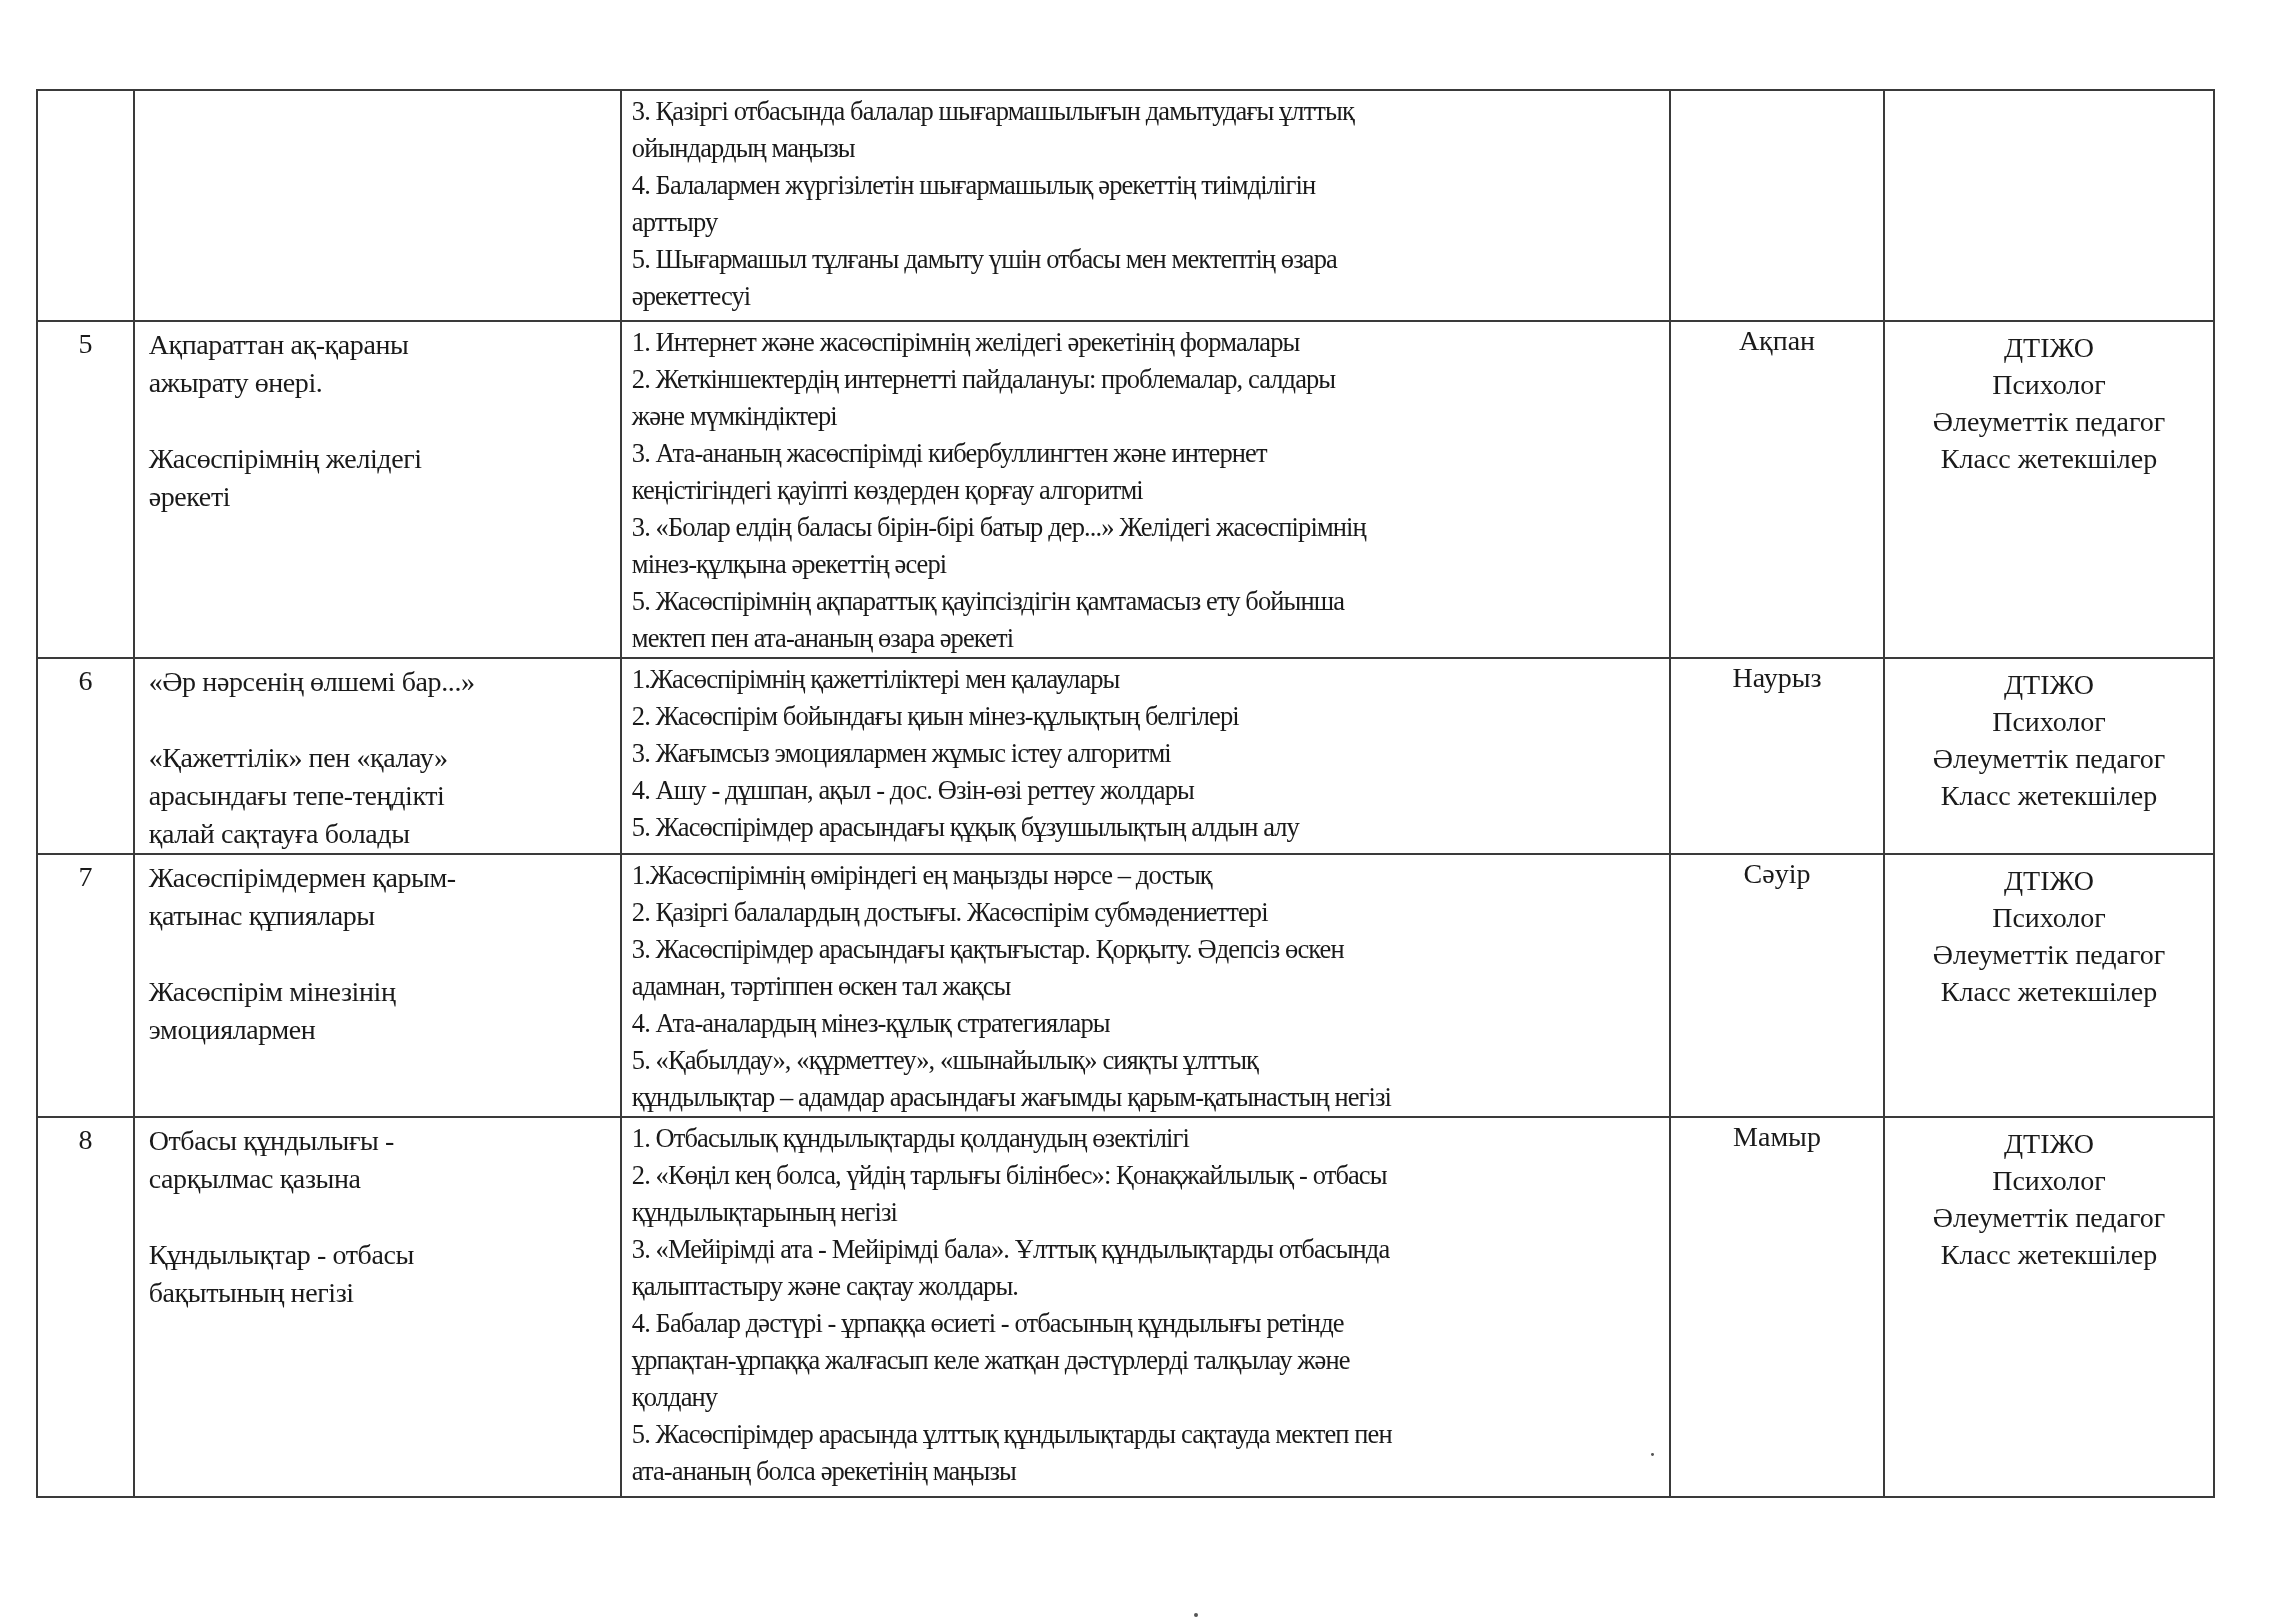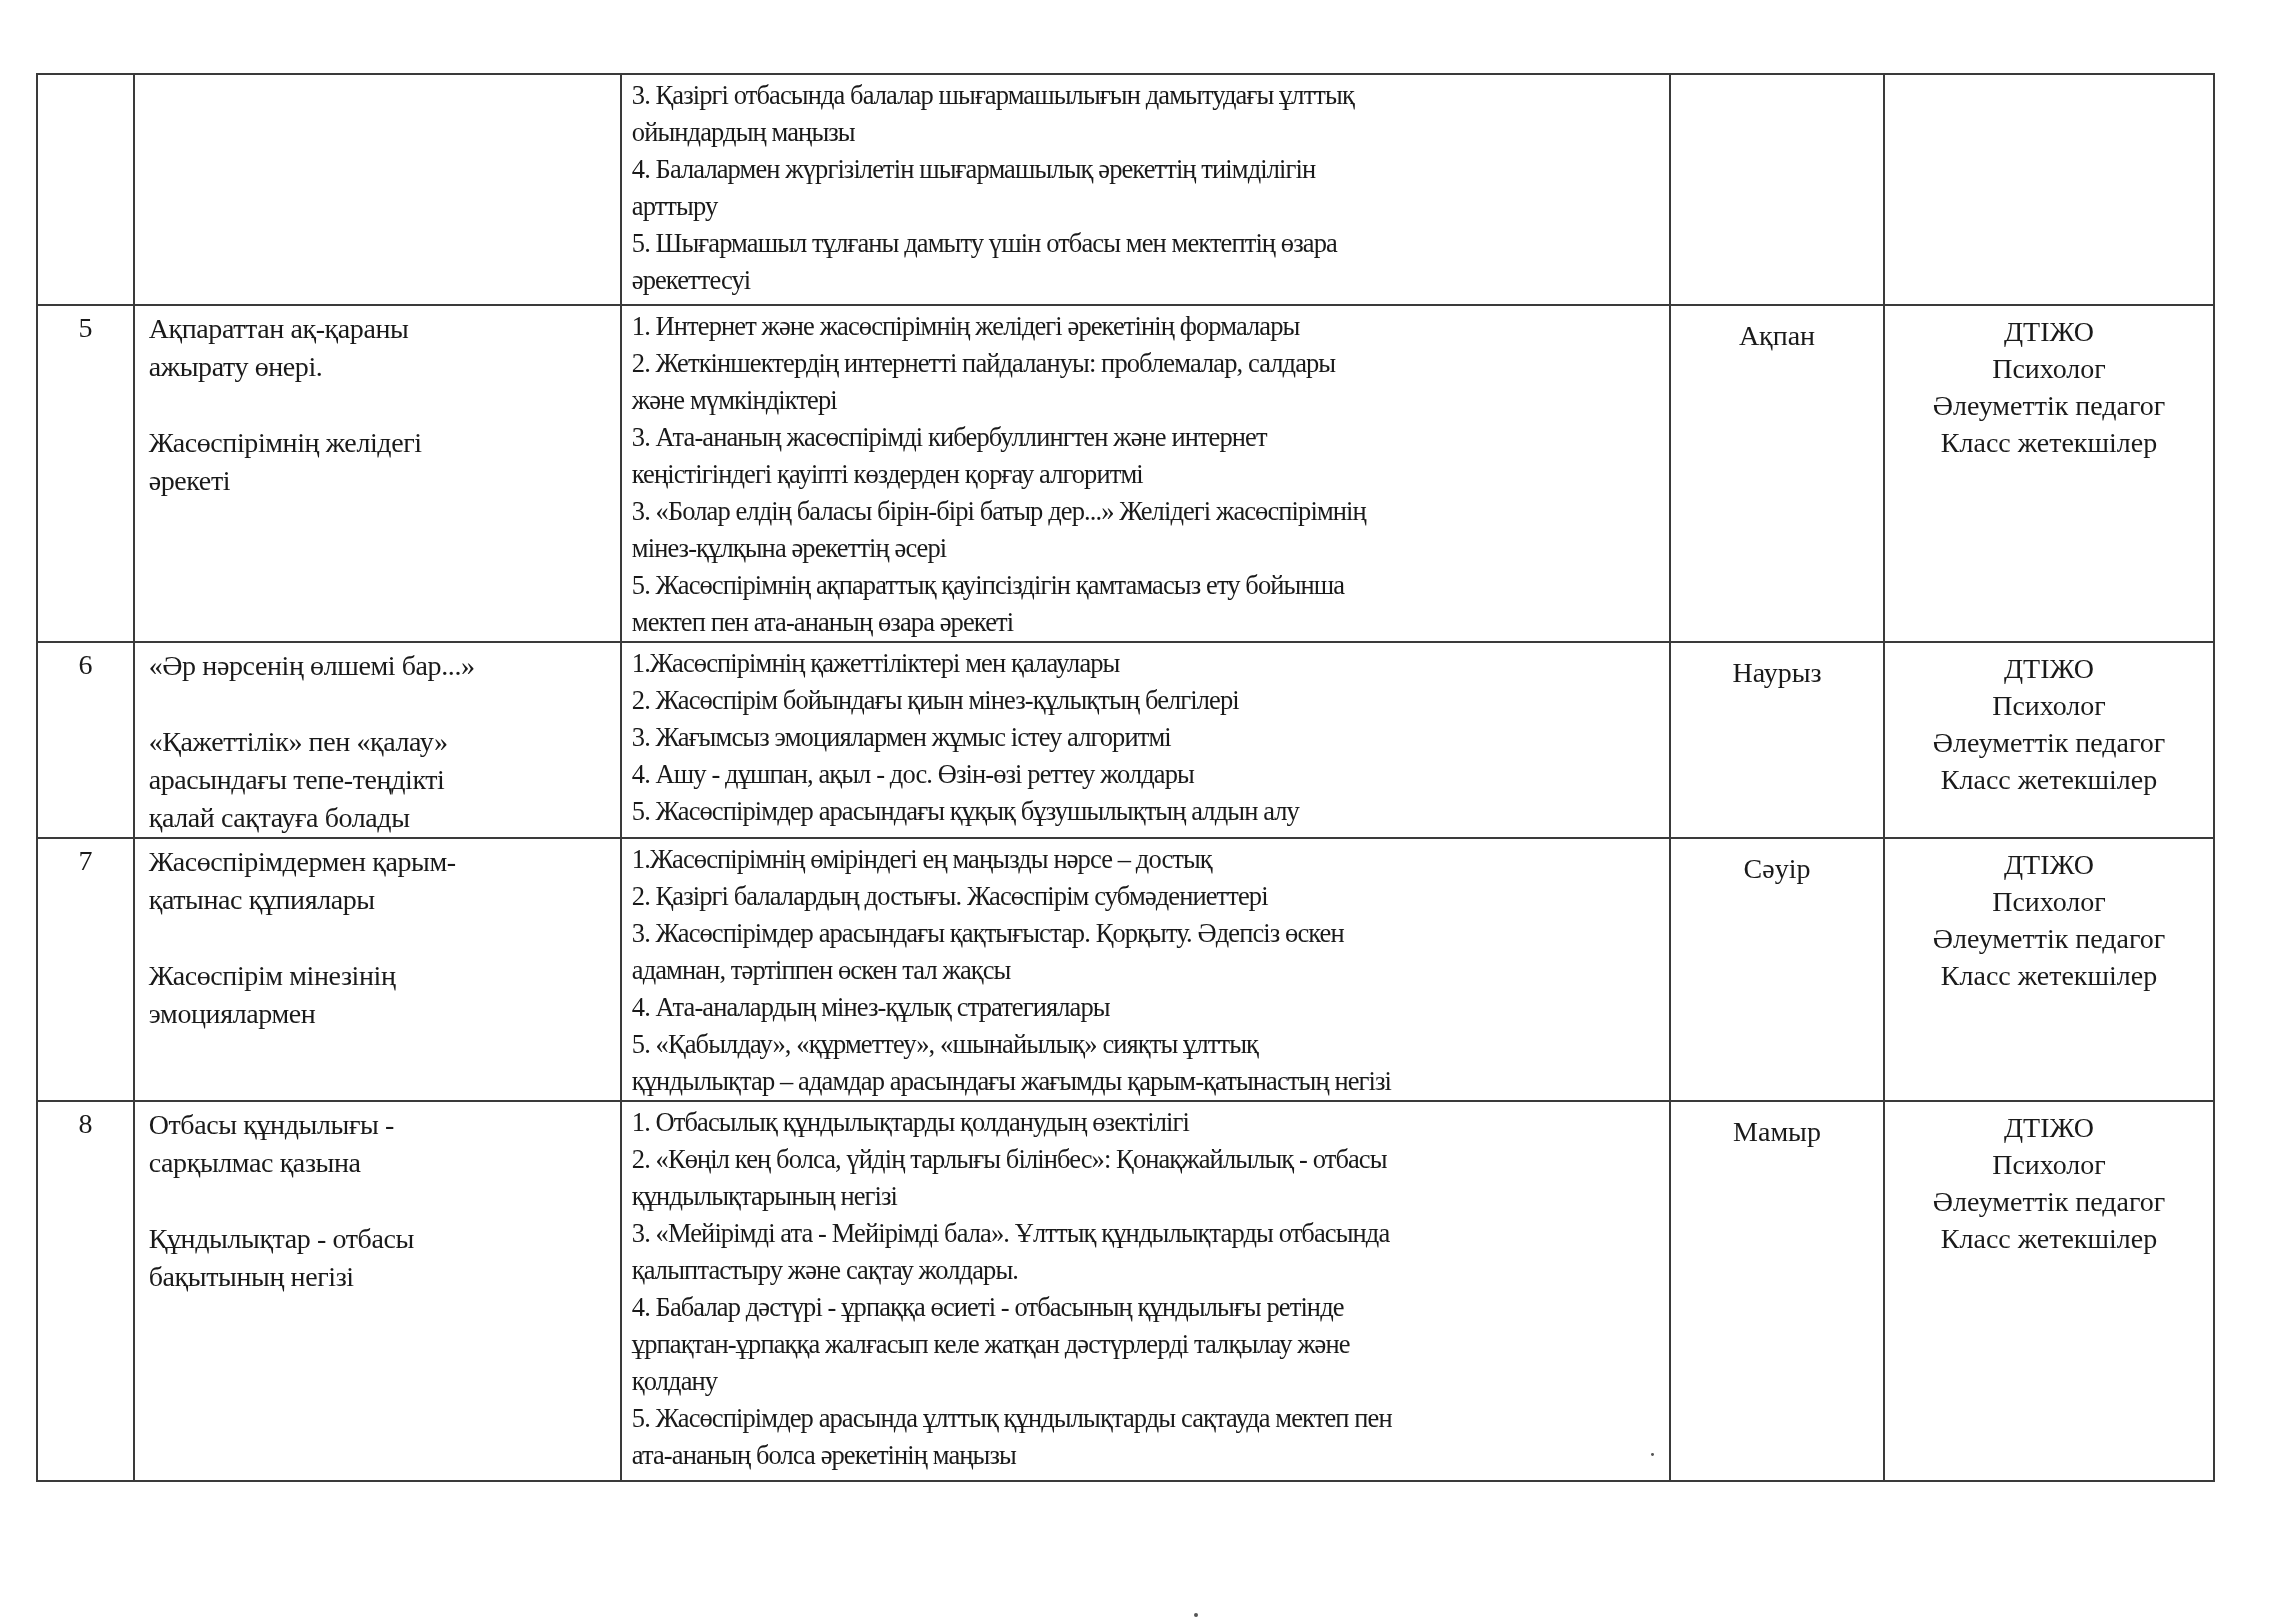--- a/index.html
+++ b/index.html
@@ -1,34 +1,34 @@
 <!DOCTYPE html>
 <html><head>
 <meta charset="utf-8">
 <style>
   html, body { margin:0; padding:0; background:#ffffff; }
   body { width:2292px; height:1621px; position:relative; overflow:hidden;
          font-family:"Liberation Serif", serif; color:#1a1a1a; }
-  table.plan { position:absolute; left:36px; top:73px; width:2167px;
+  table.plan { position:absolute; left:36px; top:89px; width:2167px;
                border-collapse:collapse; table-layout:fixed; }
   table.plan td { border:2px solid #3a3a3a; vertical-align:top; padding:0; }
   .c-num { width:95px; text-align:center; font-size:28px; }
   .c-topic { width:485px; }
   .c-items { width:1047px; }
   .c-month { width:212px; text-align:center; font-size:28px; }
   .c-resp { width:328px; text-align:center; font-size:28px; line-height:37px; }
   .num { display:block; padding-top:5.9px; }
   .topic { padding:3.9px 9.8px 0 13.7px; font-weight:normal; font-size:28px; line-height:38px;
            letter-spacing:-0.4px; }
   .topic .t-line { display:block; }
   .topic .gap { display:block; height:38px; }
   .items { padding:2px 5.9px 0 9.8px; font-size:26.5px; line-height:37px; letter-spacing:-0.9px;
            white-space:nowrap; }
   .items .ln { display:block; }
-  .month { display:block; padding-top:14px; }
+  .month { display:block; padding-top:3px; }
   .resp { display:block; padding-top:7px; }
   .resp span { display:block; }
   tr.r0 td { height:229px; }
   tr.r5 td { height:328px; }
   tr.r6 td { height:186px; }
   tr.r7 td { height:260px; }
   tr.r8 td { height:378px; }
   .speck { position:absolute; width:3.9px; height:3.9px; border-radius:50%; background:#555; }
 </style>
 </head>

